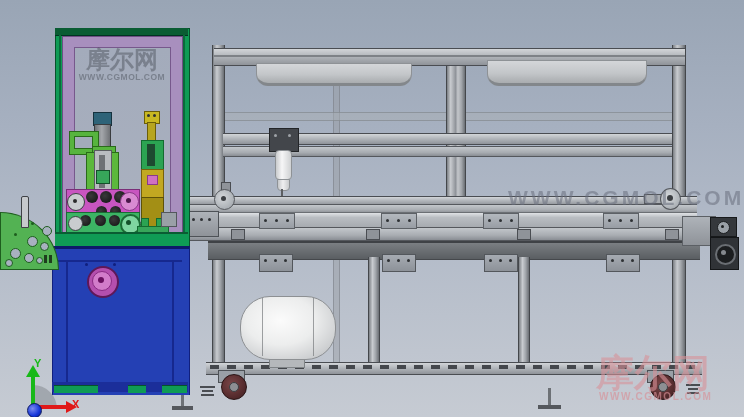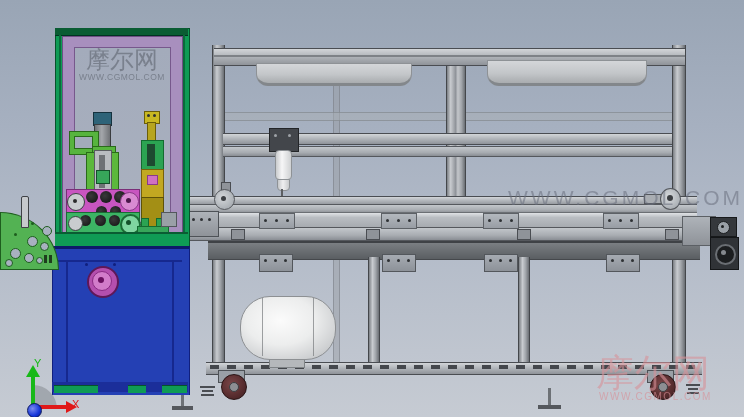--- a/index.html
+++ b/index.html
@@ -11,21 +11,21 @@
   .postv{background:linear-gradient(90deg,#7b7f84 0%,#c8cbcf 35%,#a3a7ac 65%,#6a6e73 100%);border-left:1px solid #44474b;border-right:1px solid #44474b;}
   .railh{background:linear-gradient(180deg,#d2d5d8 0%,#b2b6bb 45%,#8f9399 100%);border-top:1px solid #4a4d52;border-bottom:1px solid #4a4d52;}
   .railh2{background:linear-gradient(180deg,#c3c7cb 0%,#a9adb2 60%,#8a8e94 100%);border-top:1px solid #55585d;border-bottom:1px solid #55585d;}
   .darkbeam{background:linear-gradient(180deg,#7b7f83 0%,#6a6e72 50%,#5a5e62 100%);border-top:2px solid #3f4246;border-bottom:1px solid #45484c;}
   .plate{background:linear-gradient(180deg,#b3b8be,#989da4);border:1px solid #5d6166;}
   .plate2{background:linear-gradient(180deg,#a6abb2,#8d9299);border:1px solid #53575c;}
   .dot{width:3px;height:3px;border-radius:50%;background:#2e3134;}
   .tray{background:linear-gradient(180deg,#d4d6d9 0%,#c3c6c9 55%,#a9acaf 100%);border:1px solid #8e9296;border-bottom:3px solid #83878b;border-radius:0 0 12px 12px;}
   .greenframe{background:#0f9b55;}
   .circle{border-radius:50%;}
-  .wm{pointer-events:none;white-space:nowrap;font-weight:normal;}
+  .wm{pointer-events:none;white-space:nowrap;font-weight:bold;}
 </style>
 </head>
 <body>
 
 <div class="canvas">
 
   <div class="abs" style="left:333px;top:60px;width:5px;height:302px;background:rgba(150,155,162,0.45);border-left:1px solid rgba(115,120,128,0.5);border-right:1px solid rgba(115,120,128,0.5);"></div>
   <div class="abs" style="left:222px;top:112px;width:450px;height:7px;background:rgba(170,175,182,0.5);border-top:1px solid rgba(120,125,132,0.55);border-bottom:1px solid rgba(120,125,132,0.55);"></div>
 
   <div class="abs postv" style="left:212px;top:45px;width:11px;height:318px;"></div>

